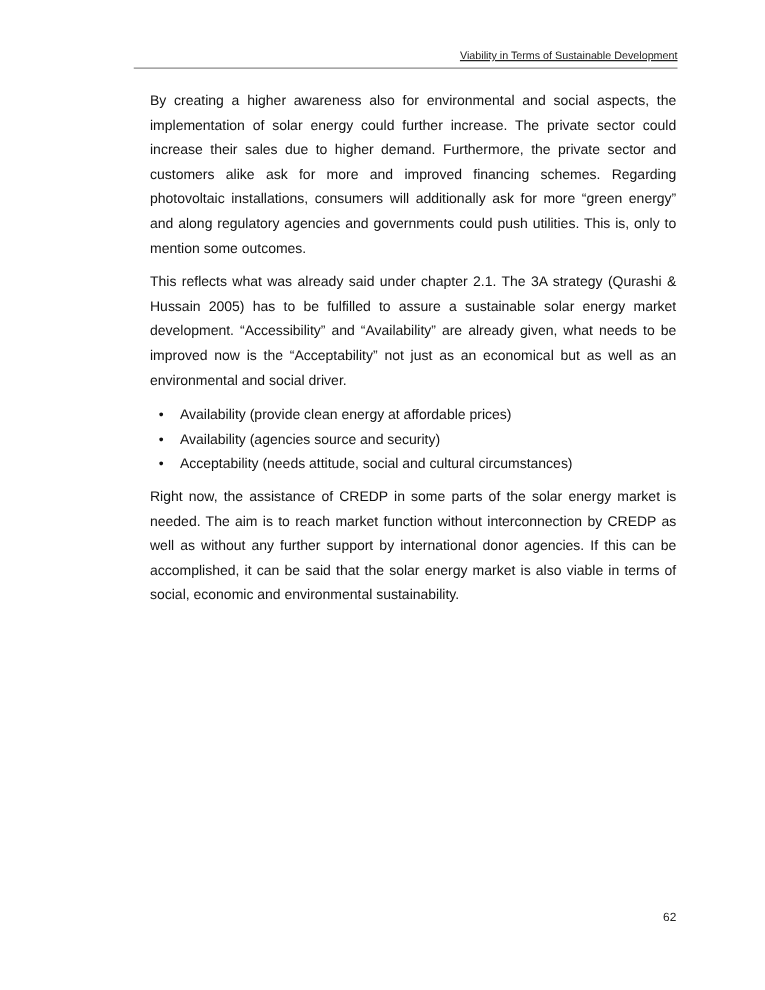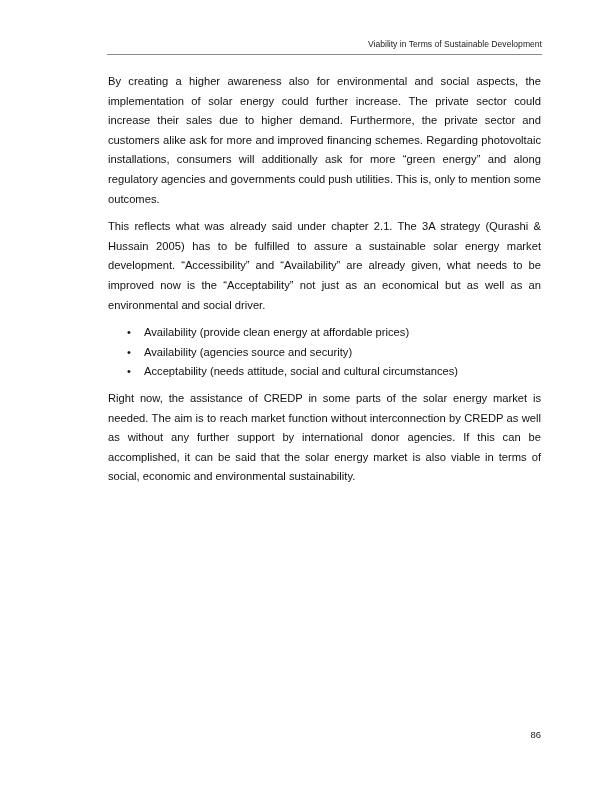--- a/index.html
+++ b/index.html
@@ -16,39 +16,40 @@
       color: #111111;
     }
     .running-header {
       position: absolute;
       left: 107px;
       width: 435px;
       top: 39px;
       font-size: 8.6px;
       text-align: right;
       color: #222222;
+      text-decoration: underline;
     }
     .header-rule {
       position: absolute;
       left: 107px;
       width: 435px;
       top: 54px;
       height: 0;
       border-top: 1px solid #8a8a8a;
     }
     .content {
       position: absolute;
       left: 108px;
       width: 433px;
       top: 72px;
       font-size: 11.2px;
       line-height: 19.6px;
     }
     .para {
-      margin: 0 0 8px 0;
+      margin: 0 0 8px 12px;
       text-align: justify;
     }
     .bullets {
       list-style: none;
       margin: 0 0 7px 0;
       padding: 0;
     }
     .bullet-item {
       position: relative;
       padding-left: 36px;
@@ -88,13 +89,13 @@
     </li>
     <li class="bullet-item">
       <span class="bullet-dot">•</span>
       <span>Acceptability (needs attitude, social and cultural circumstances)</span>
     </li>
   </ul>
 
   <p class="para">Right now, the assistance of CREDP in some parts of the solar energy market is needed. The aim is to reach market function without interconnection by CREDP as well as without any further support by international donor agencies. If this can be accomplished, it can be said that the solar energy market is also viable in terms of social, economic and environmental sustainability.</p>
 </div>
 
-<div class="page-number">86</div>
+<div class="page-number">62</div>
 
 </body></html>

